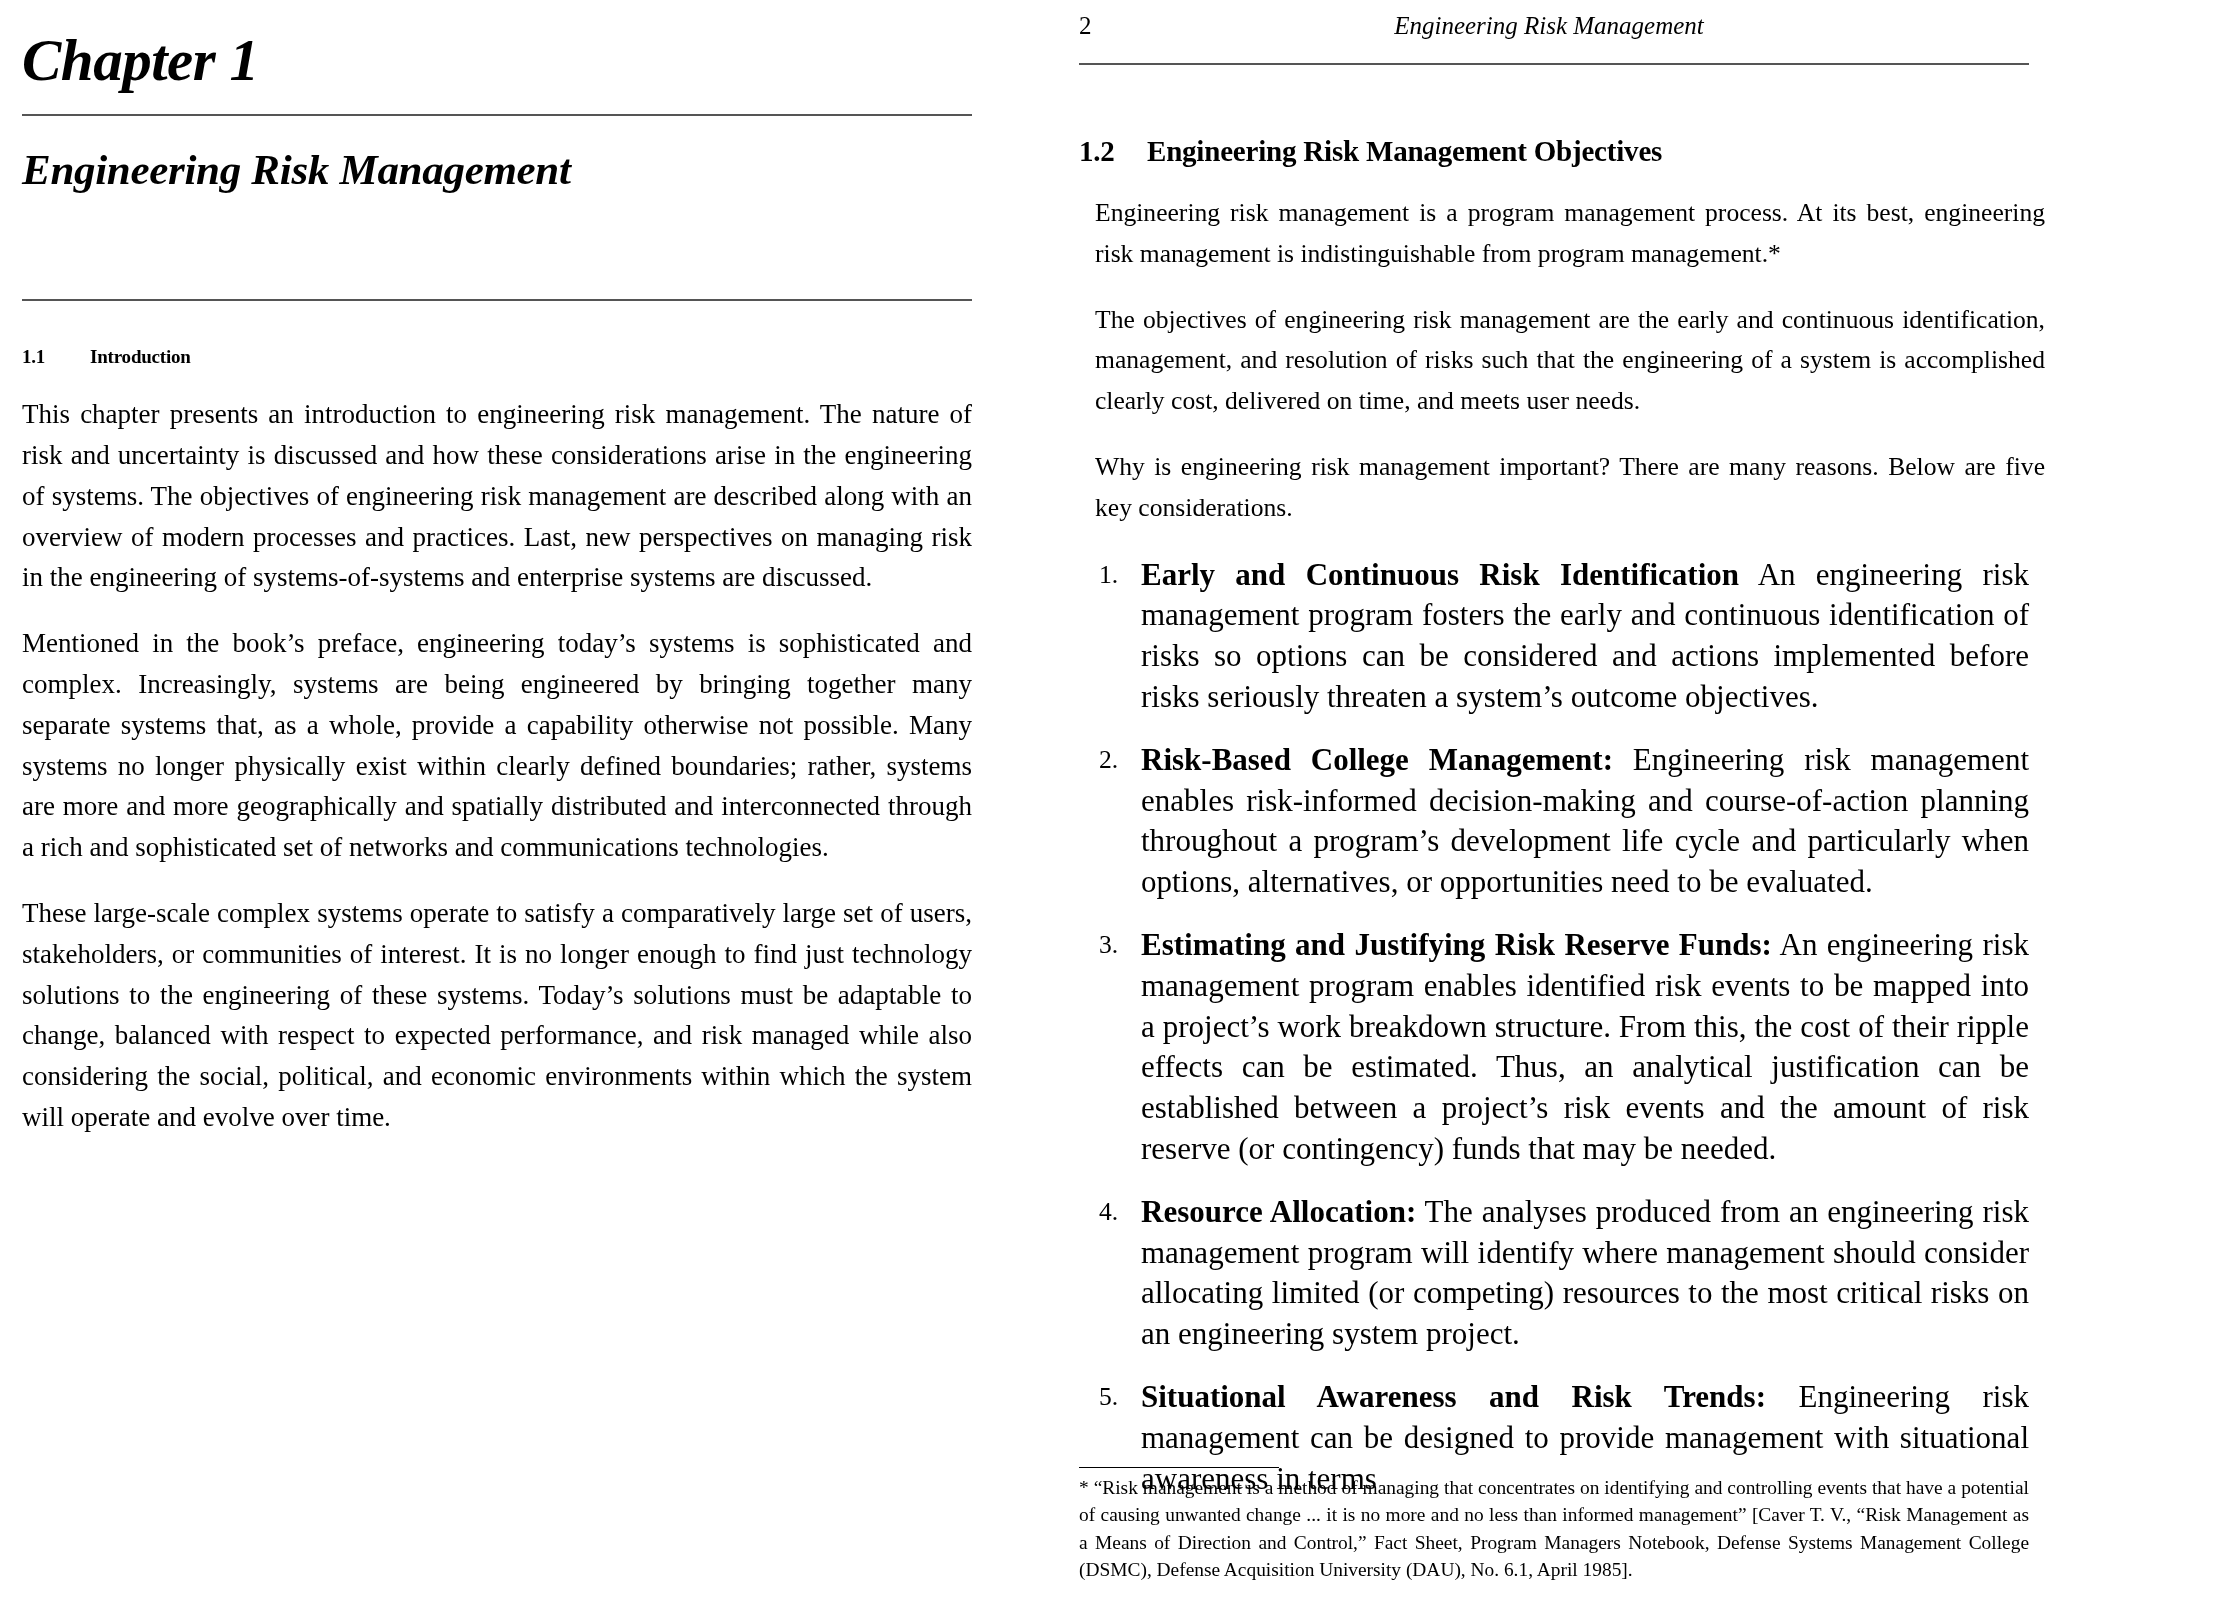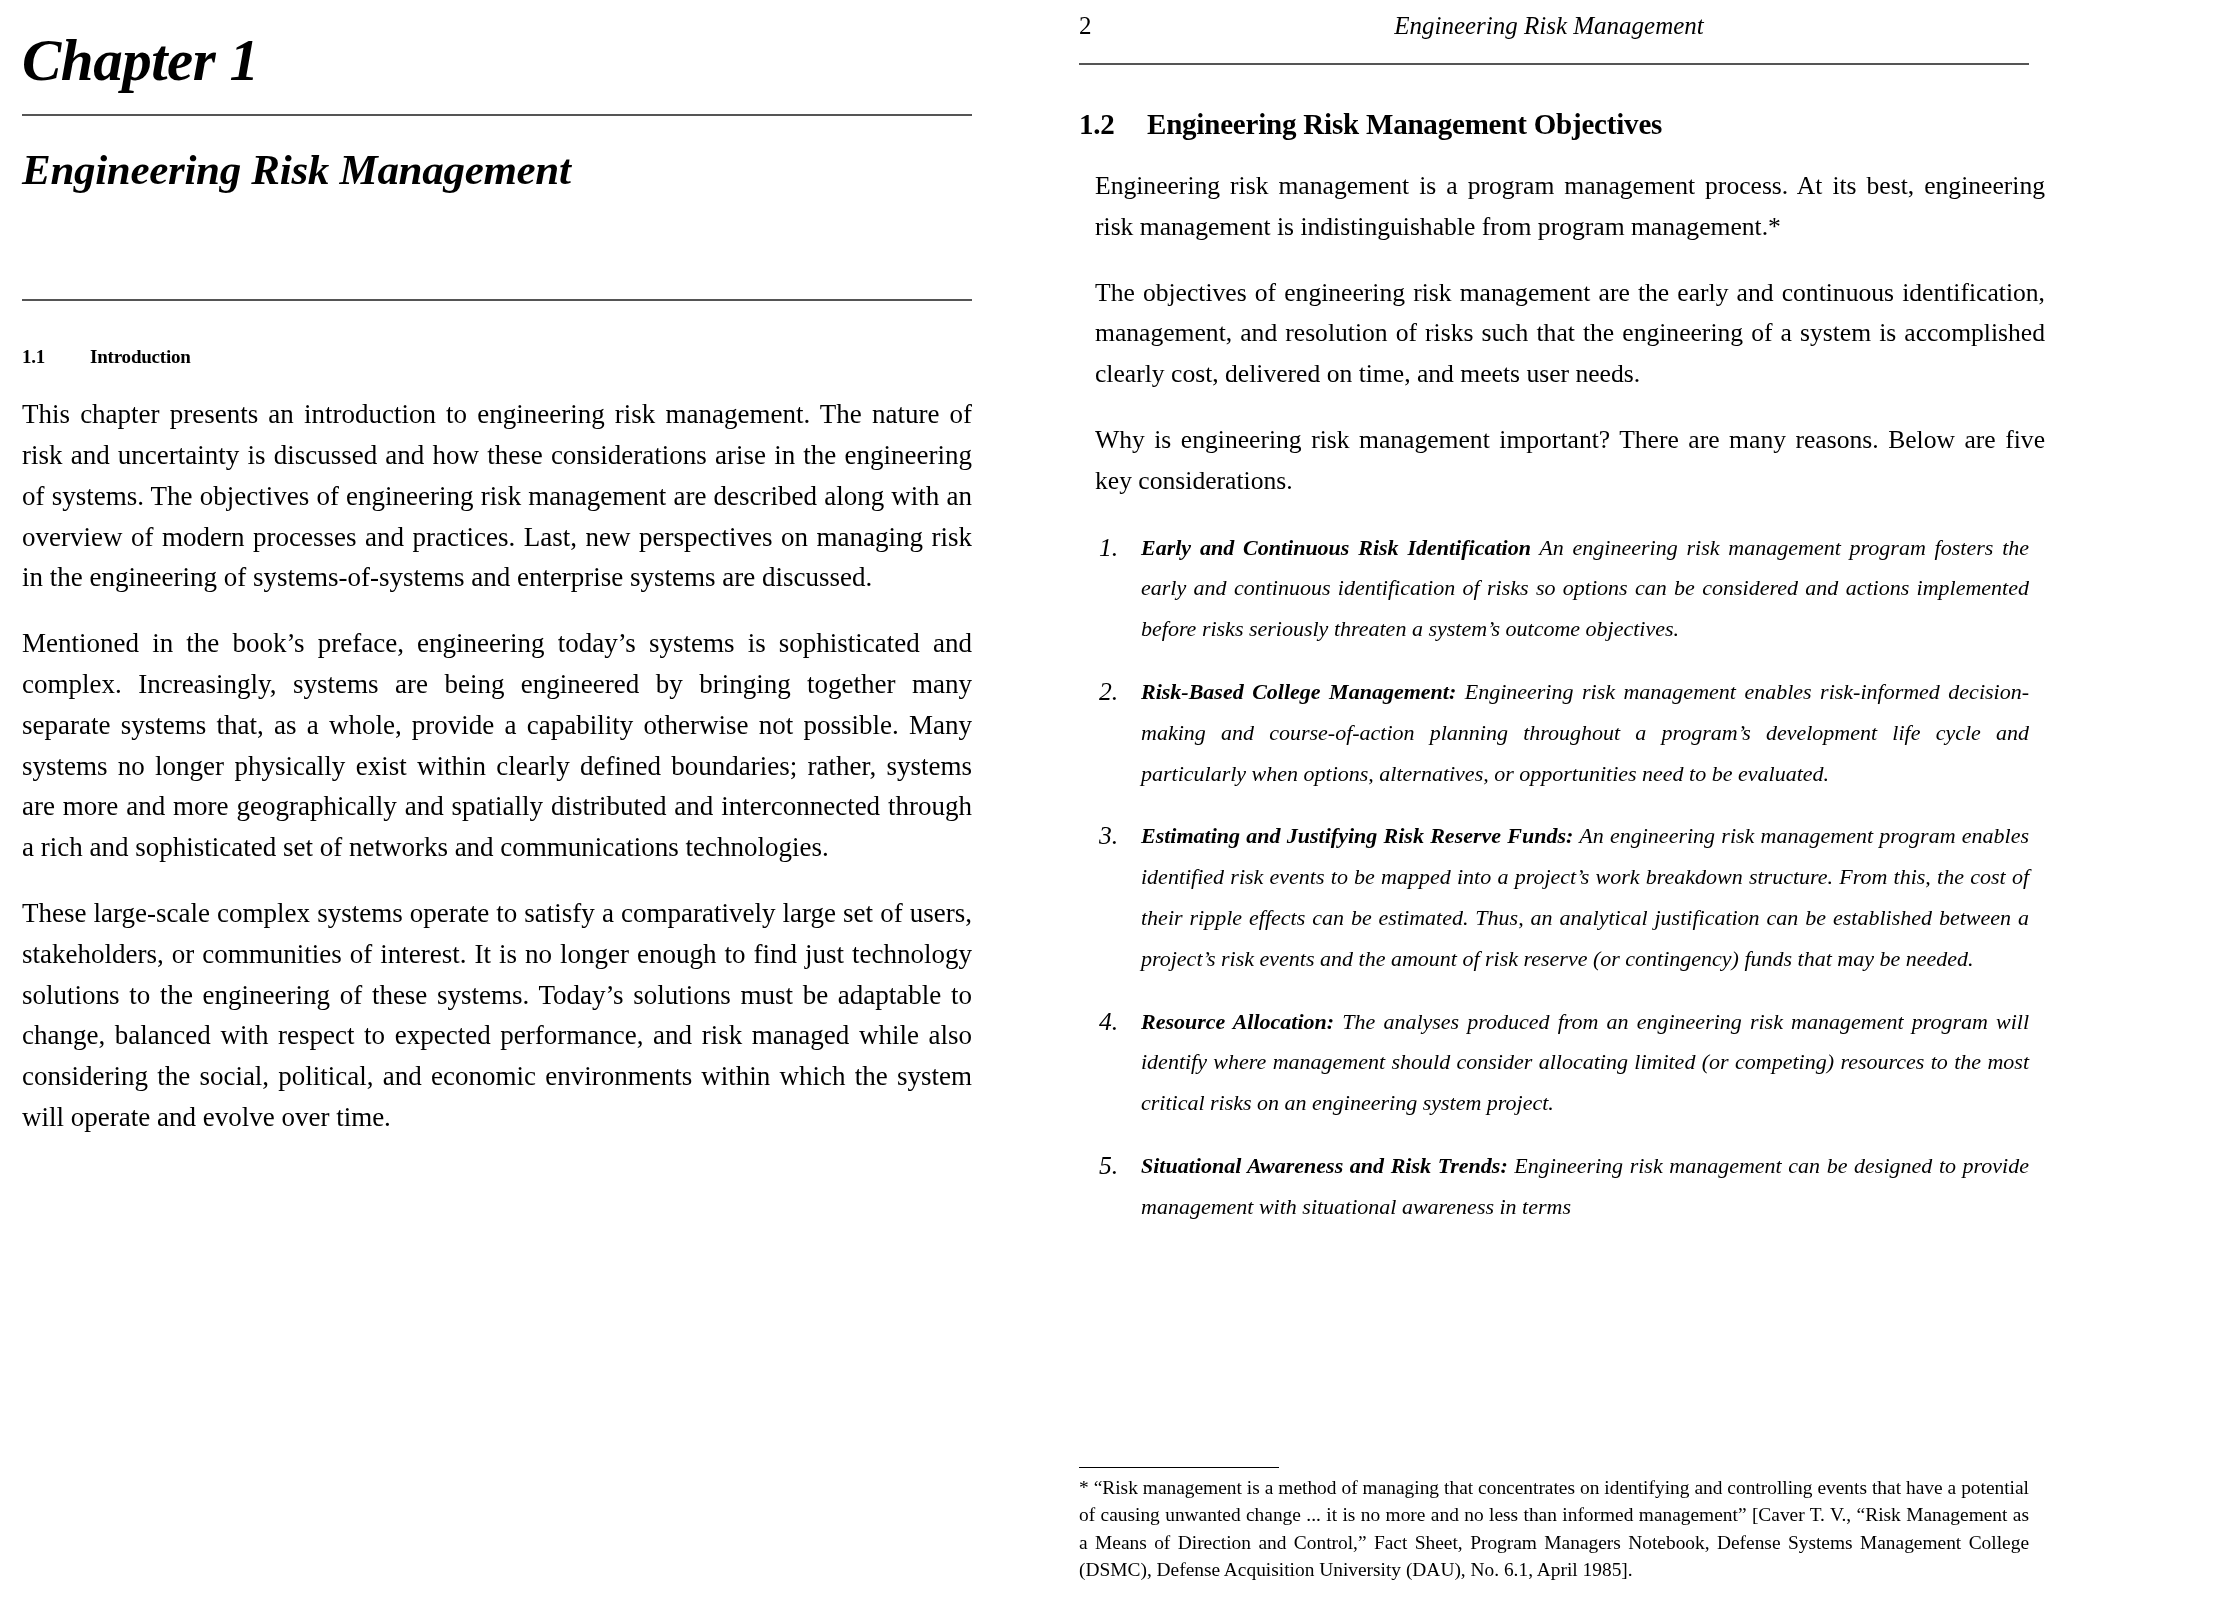--- a/index.html
+++ b/index.html
@@ -118,21 +118,21 @@
   }
   .rule-head {
     border: none;
     border-top: 2.2px solid #555555;
     margin: 17px 0 0 0;
     width: 950px;
   }
   .sec-head-r {
     font-size: 29px;
     font-weight: bold;
-    margin-top: 43px;
+    margin-top: 70px;
     letter-spacing: -0.2px;
   }
   .sec-head-r .num {
     display: inline-block;
     min-width: 68px;
   }
   .body-p-r {
     font-size: 25.6px;
     line-height: 40.8px;
     text-align: justify;
@@ -143,25 +143,24 @@
     margin: 26px 0 0 0;
     padding: 0;
     list-style: none;
     counter-reset: keyitem;
     width: 950px;
   }
   ol.key-list > li {
     counter-increment: keyitem;
     position: relative;
     padding-left: 62px;
-    font-size: 22px;
+    font-size: 31px;
     line-height: 40.8px;
     text-align: justify;
     margin-bottom: 22px;
-    font-style: italic;
   }
   ol.key-list > li::before {
     content: counter(keyitem) ".";
     position: absolute;
     left: 20px;
     top: 0;
     font-size: 25.6px;
     line-height: 40.8px;
     font-weight: normal;
   }

